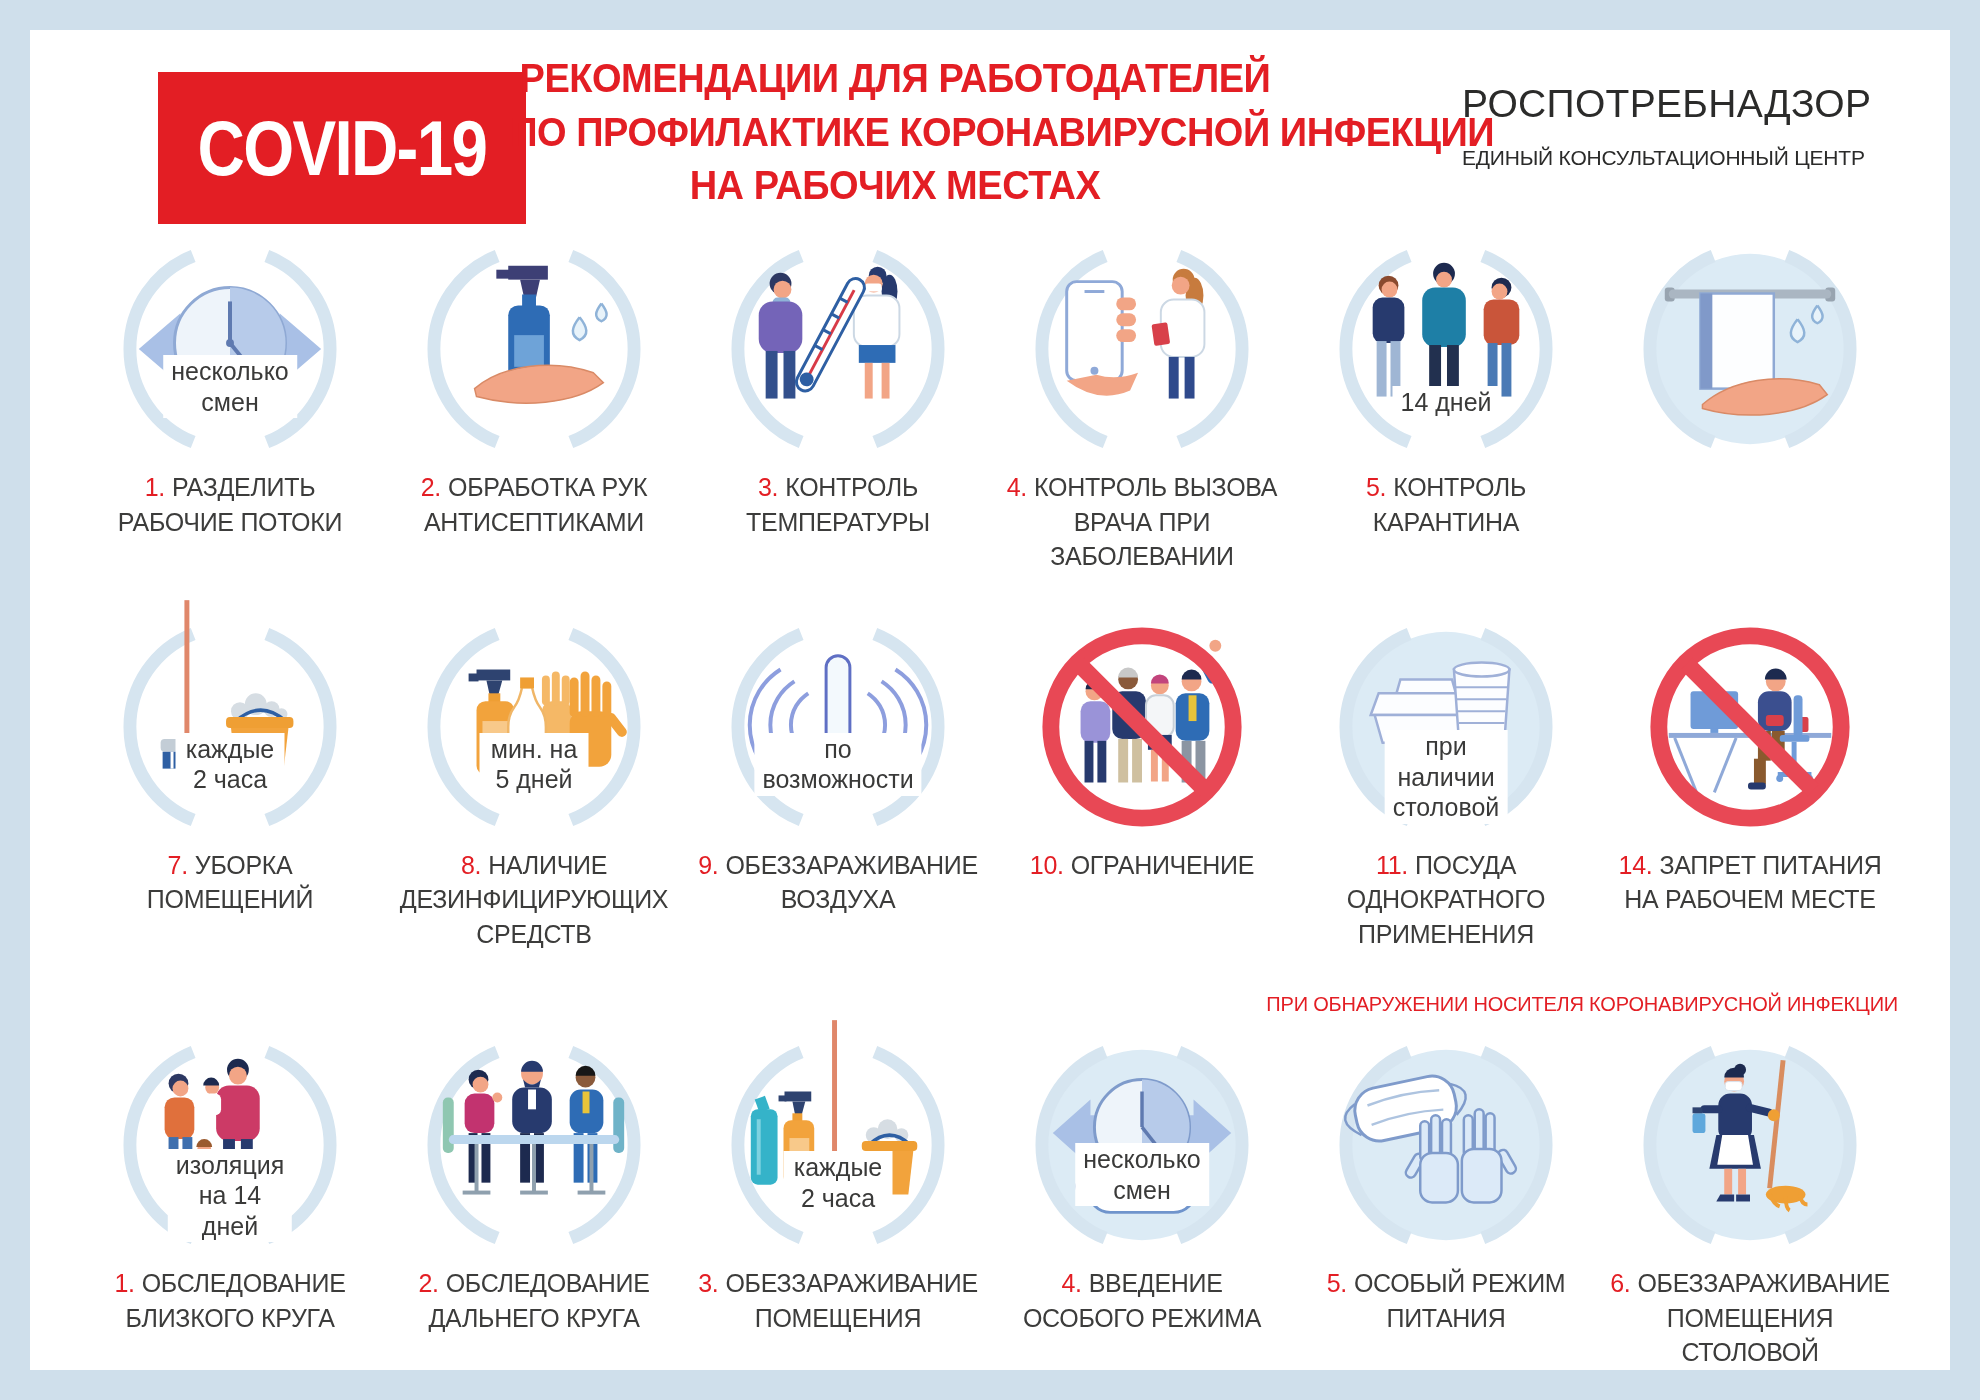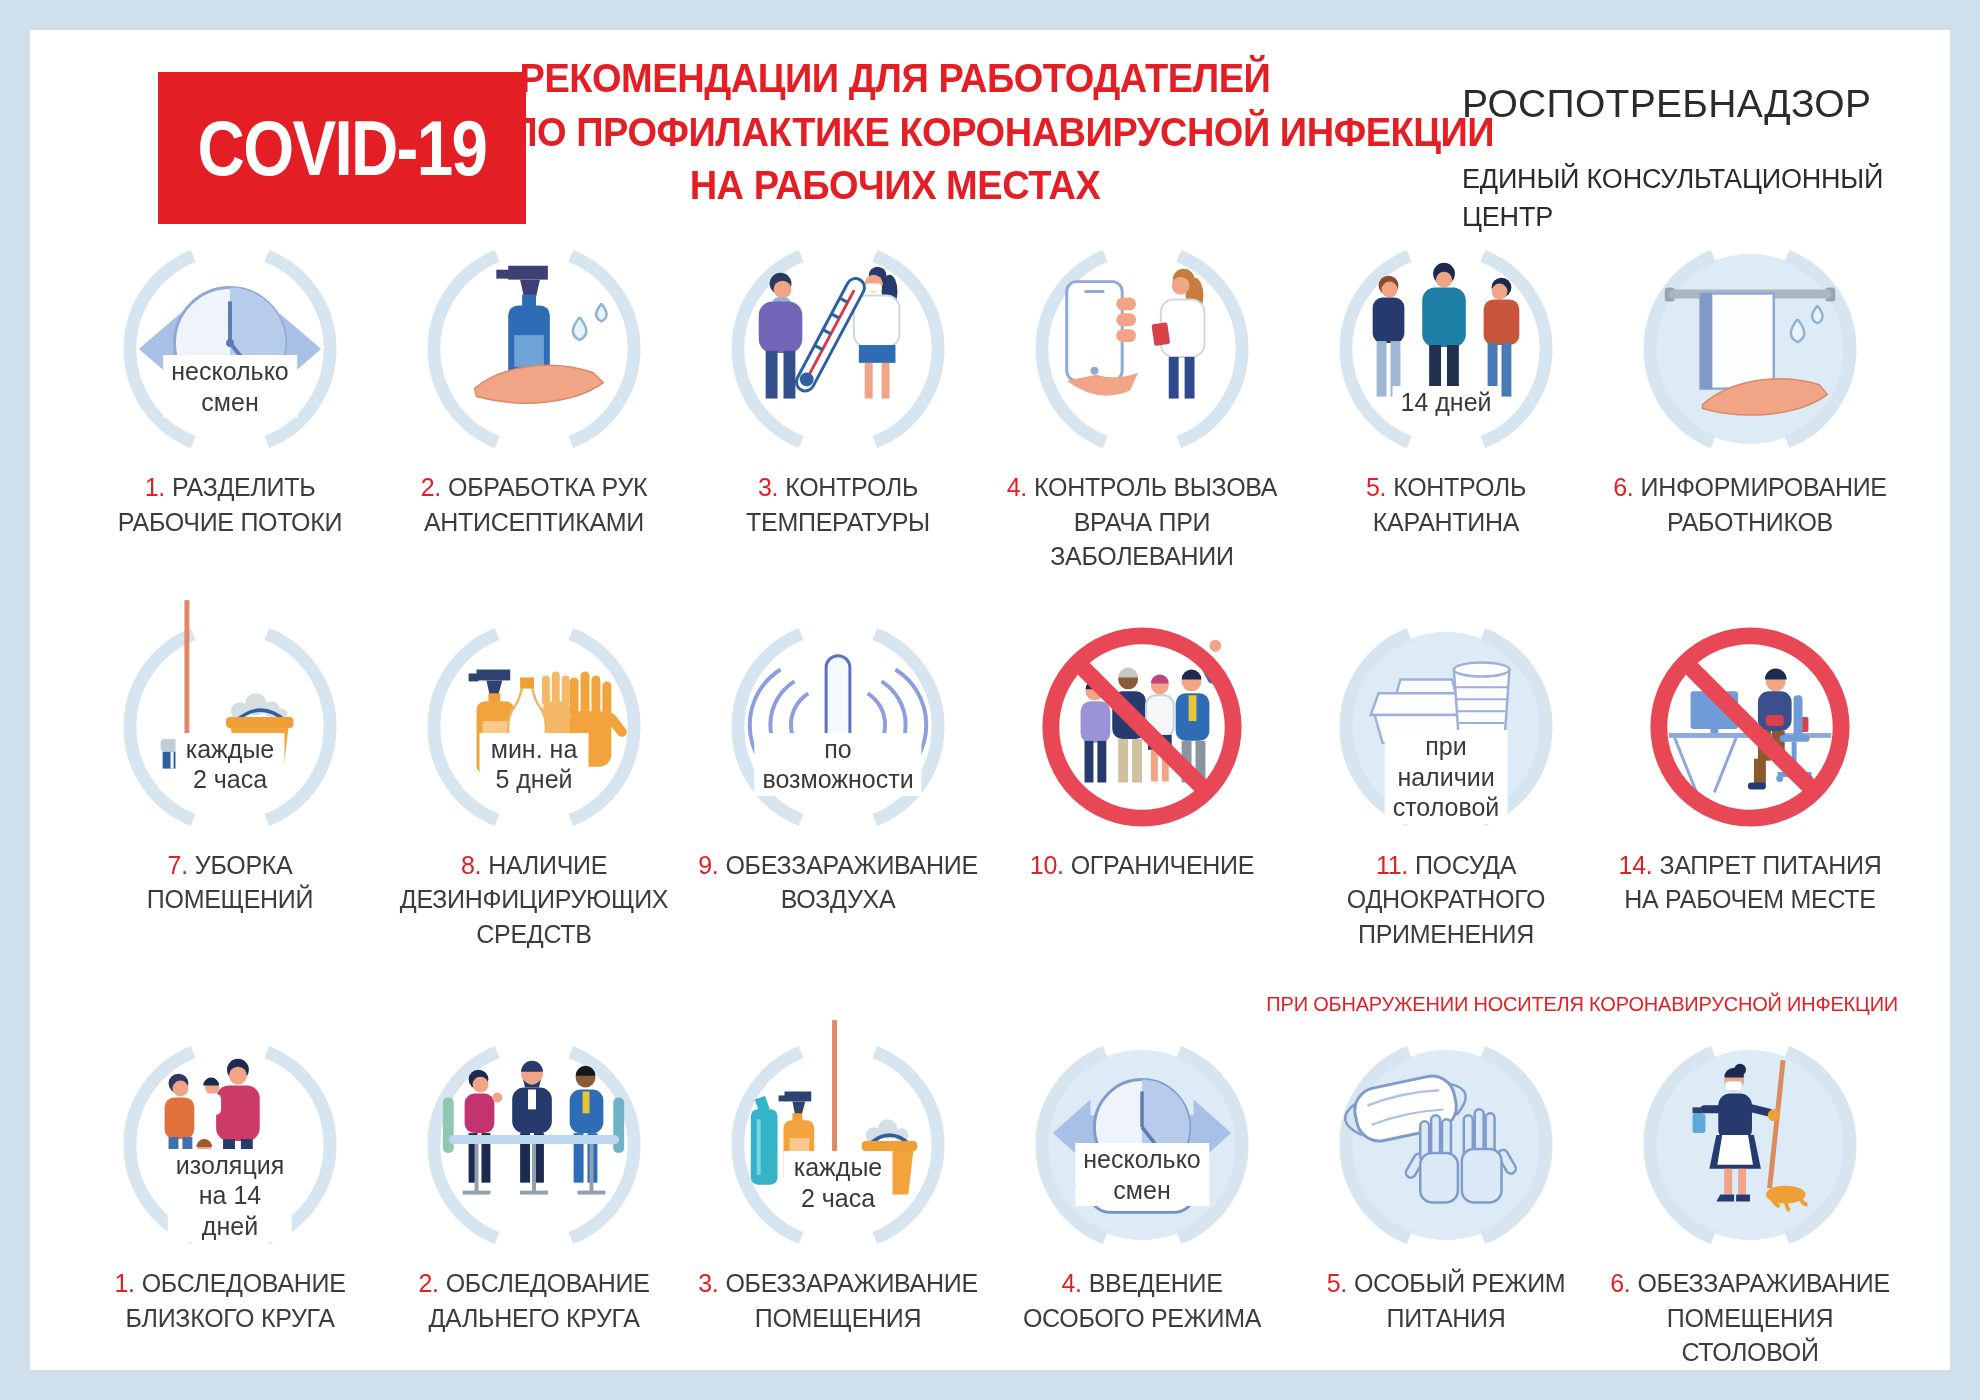--- a/index.html
+++ b/index.html
@@ -9,21 +9,21 @@
 
   
   .banner{position:absolute;left:128px;top:42px;width:368px;height:152px;background:#e31e24;
           display:flex;align-items:center;justify-content:center}
   .banner-text{color:#fff;font-weight:bold;font-size:78px;letter-spacing:-2px;transform:scaleX(.84);white-space:nowrap}
   .title{position:absolute;left:460px;top:22px;width:810px;text-align:center;color:#e31e24;
          font-weight:bold;font-size:40px;line-height:1.34;letter-spacing:-.5px;transform:scaleX(.95);transform-origin:center top}
   .title div{white-space:nowrap}
   .agency{position:absolute;left:1432px;top:52px;width:470px}
   .agency-name{font-size:39px;color:#2b2b2a;letter-spacing:.3px;white-space:nowrap}
-  .agency-contact{margin-top:34px;font-size:27px;color:#2b2b2a;line-height:1.42;letter-spacing:-.2px}
+  .agency-contact{margin-top:17px;font-size:21px;color:#2b2b2a;line-height:1.42;letter-spacing:-.2px}
   .phone{color:#e31e24}
 
   
   .rows{position:absolute;left:52px;top:210px;width:1816px}
   .grid{display:grid;grid-template-columns:repeat(6,1fr);column-gap:8px}
   .row2{margin-top:44px}
   .row3{margin-top:20px}
   .item{display:flex;flex-direction:column;align-items:center}
   .badge-circle{position:relative;width:218px;height:218px;flex:none}
   .badge-circle svg{position:absolute;left:0;top:0;width:218px;height:218px;overflow:visible}
@@ -202,22 +202,20 @@
             <rect x="24" y="48" width="10" height="14" rx="3" fill="#98a4b0"></rect>
             <rect x="186" y="48" width="10" height="14" rx="3" fill="#98a4b0"></rect>
             <rect x="28" y="50" width="164" height="9" rx="4.5" fill="#aab6c2"></rect>
             <rect x="60" y="54" width="74" height="96" fill="#fdfeff" stroke="#8fa9d4" stroke-width="2.5"></rect>
             <rect x="60" y="54" width="12" height="96" fill="#8099c9"></rect>
             <path d="M158 80 c8 10 10 18 0 23 c-10 -5 -8 -13 0 -23" fill="#e8f3fa" stroke="#8fb3d8" stroke-width="2.5"></path>
             <path d="M178 66 c6 8 8 14 0 18 c-8 -4 -6 -10 0 -18" fill="#e8f3fa" stroke="#8fb3d8" stroke-width="2.5"></path>
             <path d="M62 166 C92 140 140 134 180 146 L188 156 C158 178 104 182 62 170 Z" fill="#f2a586" stroke="#d98a66" stroke-width="1.5"></path>
           </svg>
         </div>
-        <div class="caption"><span class="num">6.</span><span>ИНФОРМИРОВАНИЕ
-РАБОТНИКОВ</span></div>
       </div>
     </div>
 
     <div class="grid row2">
 
       <div class="item">
         <div class="badge-circle">
           <svg viewBox="0 0 220 220">
               <circle cx="110" cy="110" r="101" fill="none" stroke="#d6e5f0" stroke-width="13" pathLength="100" stroke-dasharray="19 12 38 12 19"></circle>
             </svg>

